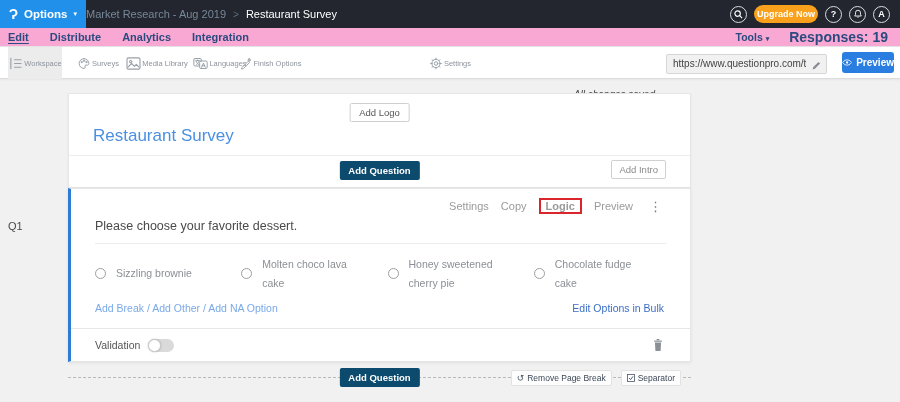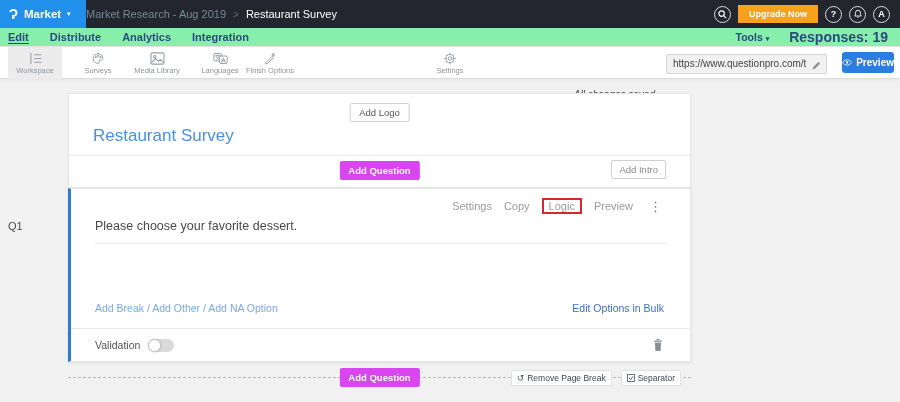--- a/index.html
+++ b/index.html
@@ -12,58 +12,58 @@
   .logo-area { width:86px; height:28px; background:#2190ea; display:flex; align-items:center; padding-left:9px; gap:6px; cursor:pointer; }
   .logo-glyph { color:#fff; font-size:14px; font-weight:bold; line-height:1; }
   .brand { color:#fff; font-size:11.5px; font-weight:600; }
   .caret { color:#fff; font-size:7px; }
   .breadcrumb { font-size:11px; display:flex; align-items:center; }
   .crumb-parent { color:#76889a; }
   .crumb-sep { color:#5d6b7a; margin:0 7px; font-size:10px; }
   .crumb-current { color:#ffffff; }
   .topbar-right { margin-left:auto; margin-right:10px; display:flex; align-items:center; gap:7px; }
   .circle-btn { width:17px; height:17px; border:1px solid #d9dde2; border-radius:50%; display:flex; align-items:center; justify-content:center; color:#fff; font-size:9px; font-weight:bold; cursor:pointer; background:transparent; }
-  .upgrade-btn { background:#f9a11c; color:#fff; font-size:9px; font-weight:bold; border:none; border-radius:0; padding:4px 11px; cursor:pointer; }
-
-  
-  .navrow { position:absolute; top:28px; left:0; width:900px; height:19px; background:#86efac; border-bottom:1px solid #e3e3e3; display:flex; align-items:center; padding:0 12px 0 8px; }
+  .upgrade-btn { background:#f9a11c; color:#fff; font-size:9px; font-weight:bold; border:none; border-radius:9px; padding:4px 3px; cursor:pointer; }
+
+  
+  .navrow { position:absolute; top:28px; left:0; width:900px; height:19px; background:#f9a8d4; border-bottom:1px solid #e3e3e3; display:flex; align-items:center; padding:0 12px 0 8px; }
   .tab { font-size:11px; font-weight:600; color:#2b4a7f; margin-right:21px; cursor:pointer; text-decoration:none; }
   .tab.active { text-decoration:underline; text-underline-offset:2px; }
   .navrow-right { margin-left:auto; display:flex; align-items:center; gap:20px; }
   .tools { font-size:10.5px; font-weight:600; color:#2b4a7f; cursor:pointer; }
   .tools .caret { color:#2b4a7f; font-size:7px; }
   .responses { font-size:14px; font-weight:600; color:#2b4a7f; cursor:pointer; }
 
   
   .toolbar { position:absolute; top:47px; left:0; width:900px; height:32px; background:#fff; border-bottom:1px solid #dcdcdc; box-shadow:0 1px 2px rgba(0,0,0,.05); }
-  .tb-item { position:absolute; top:0; height:32px; display:flex; flex-direction:column; align-items:center; justify-content:center; gap:1px; cursor:pointer; }
+  .tb-item { position:absolute; top:0; height:32px; display:flex; flex-direction:row; align-items:center; justify-content:center; gap:1px; cursor:pointer; }
   .tb-item.active { background:#ececec; }
   .tb-item svg { stroke:#98a0a8; fill:none; stroke-width:1.2; stroke-linecap:round; stroke-linejoin:round; }
   .tb-label { font-size:7.5px; color:#8d949c; white-space:nowrap; }
   .saved-status { position:absolute; right:245px; top:10px; font-size:10px; font-style:italic; color:#4a4a4a;margin-top:32px; }
   .url-wrap { position:absolute; left:666px; top:6px; width:161px; height:20px; }
   .url-input { width:100%; height:100%; background:#f1f1f1; border:1px solid #d5d5d5; border-radius:2px; font-family:"Liberation Sans",sans-serif; font-size:10px; color:#444; padding:0 20px 0 6px; }
   .pencil { position:absolute; right:5px; top:4px; cursor:pointer; }
   .preview-btn { position:absolute; left:842px; top:5px; width:52px; height:21px; background:#2a7de1; border:none; border-radius:3px; color:#fff; font-size:10px; font-weight:600; display:flex; align-items:center; justify-content:center; gap:4px; cursor:pointer; font-family:"Liberation Sans",sans-serif; }
 
   
   .q-number { position:absolute; left:8px; top:220px; font-size:11px; color:#4a4a4a; }
 
   .header-card { position:absolute; left:68px; top:93px; width:623px; height:95px; background:#fff; border:1px solid #e6e6e6; box-shadow:0 1px 2px rgba(0,0,0,.06); }
   .add-logo-btn { position:absolute; left:50%; transform:translateX(-50%); top:9px; background:#fff; border:1px solid #cfcfcf; border-radius:2px; padding:3px 9px; font-size:9.5px; color:#555; cursor:pointer; font-family:"Liberation Sans",sans-serif; }
   .survey-title { position:absolute; left:24px; top:32px; font-size:17px; color:#4a90e2; font-weight:400; cursor:text; }
   .header-divider { position:absolute; left:0; right:0; bottom:31px; border-top:1px solid #ececec; }
-  .blue-btn { background:#d946ef; border:none; border-radius:2px; color:#fff; font-size:9.5px; font-weight:700; padding:4px 9px; cursor:pointer; font-family:"Liberation Sans",sans-serif; }
+  .blue-btn { background:#0c4a6e; border:none; border-radius:2px; color:#fff; font-size:9.5px; font-weight:700; padding:4px 9px; cursor:pointer; font-family:"Liberation Sans",sans-serif; }
   .add-question-top { position:absolute; left:50%; transform:translateX(-50%); bottom:7px; }
   .add-intro-btn { position:absolute; right:24px; bottom:8px; background:#fff; border:1px solid #d0d0d0; border-radius:2px; color:#8a8a8a; font-size:9.5px; padding:3px 7px; cursor:pointer; font-family:"Liberation Sans",sans-serif; }
 
   .question-card { position:absolute; left:68px; top:188px; width:623px; height:174px; background:#fff; border:1px solid #e6e6e6; border-left:3px solid #2b7cd3; box-shadow:0 1px 3px rgba(0,0,0,.08); }
   .q-actions { position:absolute; top:9px; right:28px; display:flex; align-items:center; gap:12px; font-size:11px; color:#9b9b9b; }
   .q-action { cursor:pointer; }
-  .q-action.highlighted { border:2px solid #d8262c; padding:0 5px; }
+  .q-action.highlighted { border:2px solid #d8262c; padding:0 5px;font-weight:bold; }
   .dots-menu { font-size:13px; color:#777; margin-left:4px; cursor:pointer; line-height:1; }
   .q-text { position:absolute; left:24px; top:30px; font-size:12.5px; color:#4a4a4a; cursor:text; }
   .q-underline { position:absolute; left:24px; right:24px; top:54px; border-bottom:1px solid #ececec; }
   .options-row { position:absolute; left:24px; top:66px; right:10px; display:flex; }
   .option { width:153px; display:flex; align-items:center; gap:10px; cursor:pointer; }
   .radio { width:11px; height:11px; min-width:11px; border:1px solid #9e9e9e; border-radius:50%; background:#fff; }
   .option-label { font-size:10.5px; color:#8b8f94; line-height:1.8; max-width:96px; }
   .option-links { position:absolute; left:24px; top:113px; font-size:10.5px; color:#7aa9e8; }
   .option-links span.lnk { cursor:pointer; }
   .bulk-link { position:absolute; right:26px; top:113px; font-size:10.5px; color:#3b6fc4; cursor:pointer;margin-left:8px; }
@@ -81,21 +81,21 @@
   .pb-icon { font-size:9px; line-height:1; color:#4a5564; }
 </style>
 </head>
 <body>
 
 <div id="app">
 
   <div class="topbar">
     <div class="logo-area">
       <span class="logo-glyph">Ɂ</span>
-      <span class="brand">Market</span>
+      <span class="brand">Options</span>
       <span class="caret">▾</span>
     </div>
     <div class="breadcrumb">
       <span class="crumb-parent">Market Research - Aug 2019</span>
       <span class="crumb-sep">&gt;</span>
       <span class="crumb-current">Restaurant Survey</span>
     </div>
     <div class="topbar-right">
       <span class="circle-btn">
         <svg width="9" height="9" viewBox="0 0 10 10">
@@ -210,20 +210,38 @@
     <div class="q-actions">
       <span class="q-action">Settings</span>
       <span class="q-action">Copy</span>
       <span class="q-action highlighted">Logic</span>
       <span class="q-action">Preview</span>
       <span class="dots-menu">⋮</span>
     </div>
     <div class="q-text">Please choose your favorite dessert.</div>
     <div class="q-underline"></div>
 
+    <div class="options-row">
+      <div class="option">
+        <span class="radio"></span>
+        <span class="option-label">Sizzling brownie</span>
+      </div>
+      <div class="option">
+        <span class="radio"></span>
+        <span class="option-label">Molten choco lava cake</span>
+      </div>
+      <div class="option">
+        <span class="radio"></span>
+        <span class="option-label">Honey sweetened cherry pie</span>
+      </div>
+      <div class="option">
+        <span class="radio"></span>
+        <span class="option-label">Chocolate fudge cake</span>
+      </div>
+    </div>
 
     <div class="option-links">
       <span class="lnk">Add Break</span>
       <span> <span>/</span> </span>
       <span class="lnk">Add Other</span>
       <span> <span>/</span> </span>
       <span class="lnk">Add NA Option</span>
     </div>
     <span class="bulk-link">Edit Options in Bulk</span>
 

